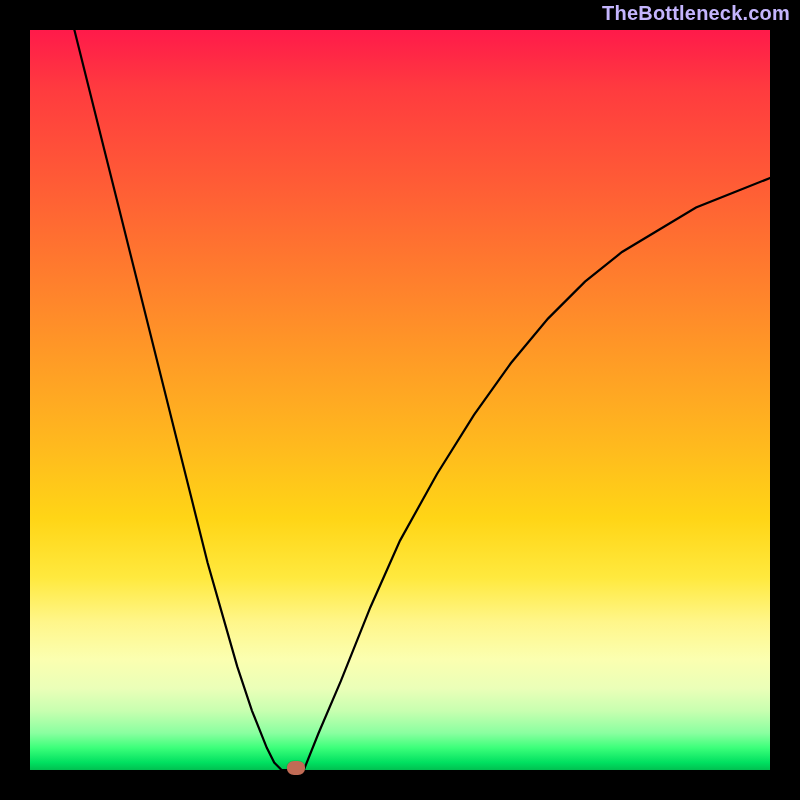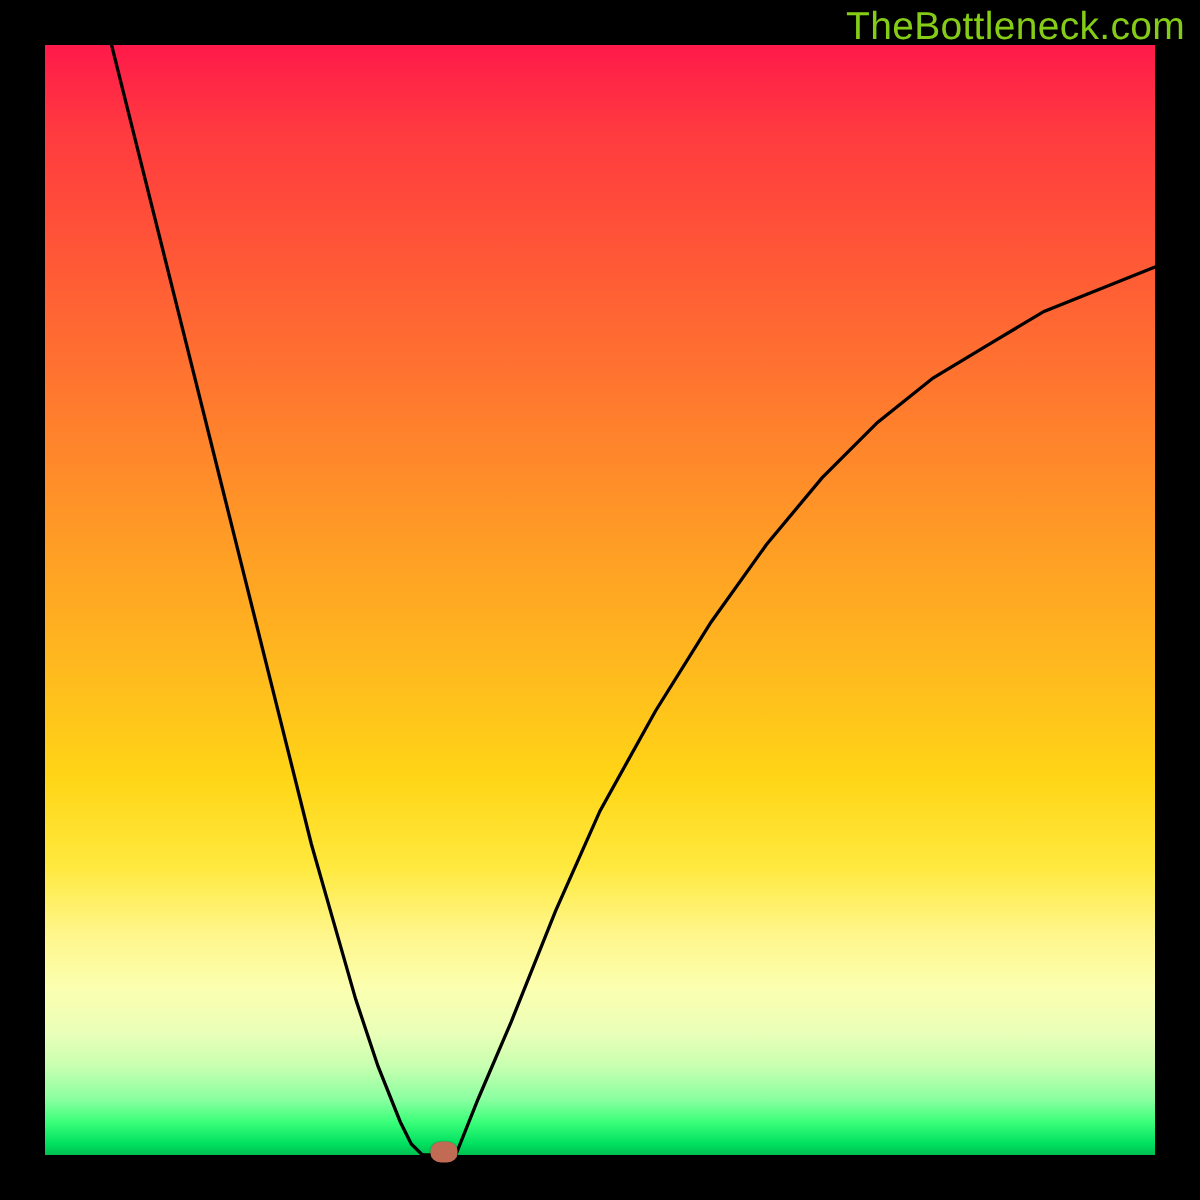--- a/index.html
+++ b/index.html
@@ -14,23 +14,23 @@
   .frame {
     position: relative;
     width: 800px;
     height: 800px;
     background: #000;
   }
   .watermark {
     position: absolute;
     top: 2px;
     right: 10px;
-    color: #84cc16;
-    font-size: 26px;
-    font-weight: 400;
+    color: #c4b5fd;
+    font-size: 20px;
+    font-weight: 700;
     letter-spacing: 0.2px;
     z-index: 5;
   }
   .plot-area {
     position: absolute;
     left: 30px;
     top: 30px;
     width: 740px;
     height: 740px;
     

